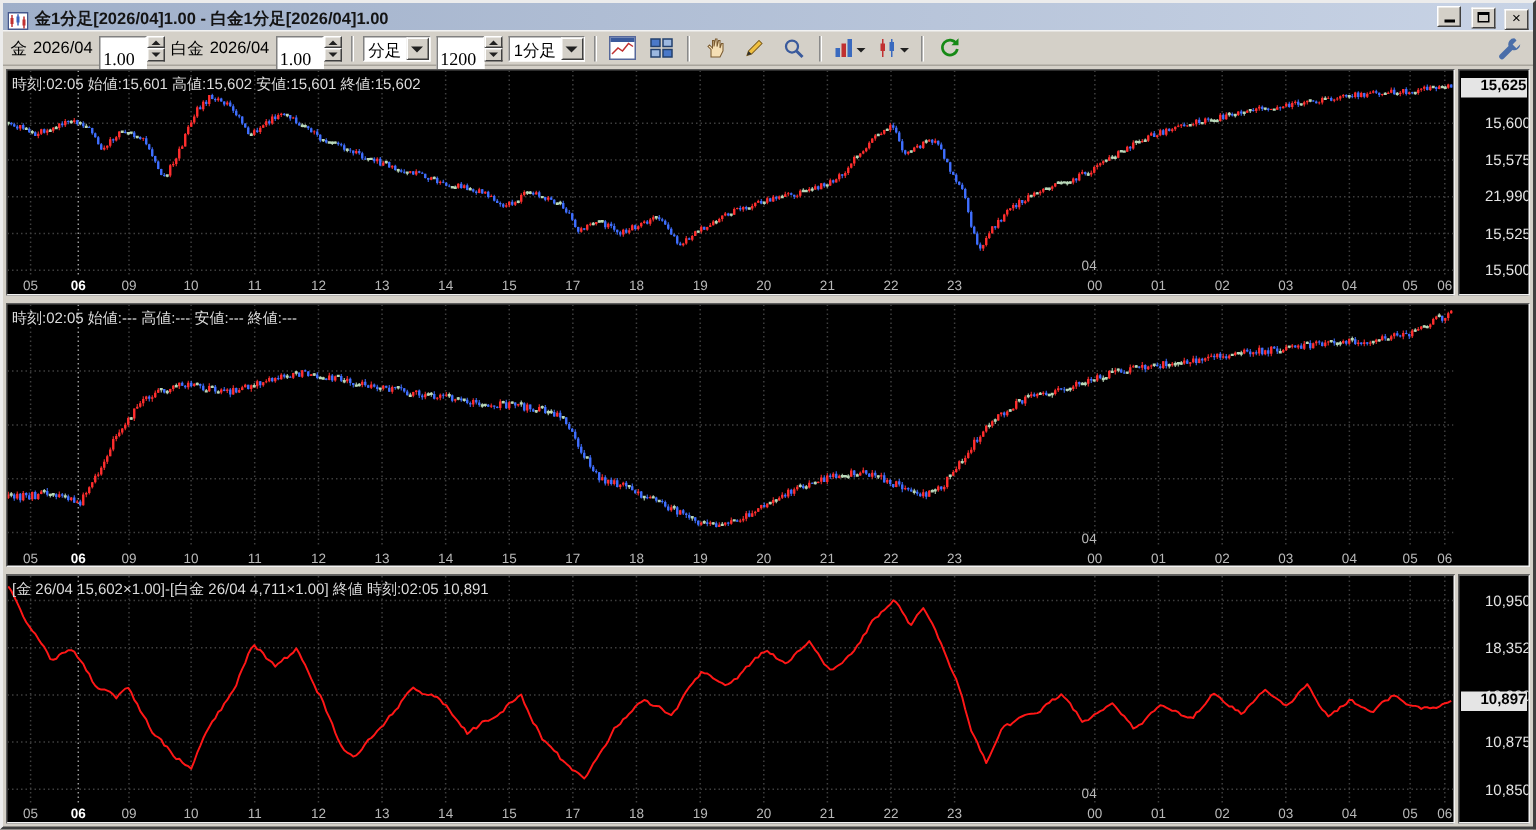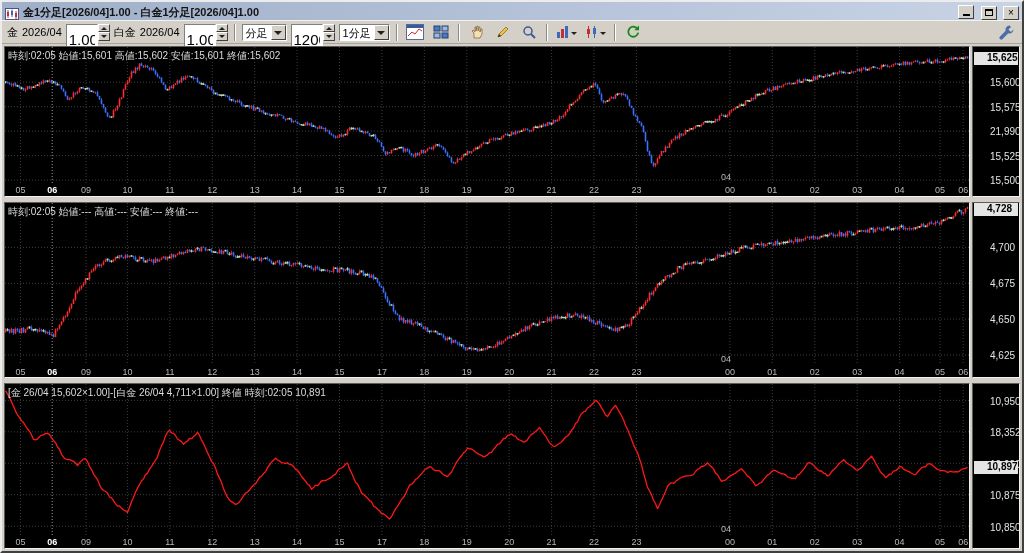--- a/index.html
+++ b/index.html
@@ -10,21 +10,21 @@
   .titlebar{height:18px;flex:0 0 18px;display:flex;align-items:flex-end;padding:0 3px;background:linear-gradient(90deg,#9fafc9,#c8d3e5)}
   .app-icon{width:14px;height:12px;display:inline-flex}
   .title{font-size:11px;font-weight:bold;color:#141414;margin-left:4px;flex:1;white-space:nowrap;overflow:hidden}
   .tbtn{width:16px;height:14px;margin-left:2px;background:#d4d0c8;border:1px solid;border-color:#fff #404040 #404040 #fff;display:inline-flex;align-items:center;justify-content:center;font-size:10px;line-height:1;padding:0;cursor:default}
   .glyph-min{display:block;width:7px;height:2px;background:#000;margin-top:7px}
   .glyph-max{display:block;width:8px;height:7px;border:1px solid #000;border-top-width:2px}
   
   .toolbar{height:24px;flex:0 0 24px;display:flex;align-items:center;padding:0 5px;gap:4px;border-top:1px solid #f2f2f2;border-bottom:1px solid #a8a49c}
   .lbl{font-size:11px;color:#000;white-space:nowrap}
   .spinbox{display:inline-flex;height:17px}
-  .spinbox input{width:32px;height:31px;font-size:15px;font-family:Liberation Sans, sans-serif;border:1px solid;border-color:#808080 #fff #fff #808080;padding:0 2px;background:#fff;color:#000}
+  .spinbox input{width:32px;height:31px;font-size:12px;font-family:Liberation Serif, serif;border:1px solid;border-color:#808080 #fff #fff #808080;padding:0 2px;background:#fff;color:#000}
   .spins{display:inline-flex;flex-direction:column;width:12px;height:17px}
   .spin{flex:1;background:#d4d0c8;border:1px solid;border-color:#fff #404040 #404040 #fff;position:relative;padding:0;cursor:default}
   .spin::after{content:"";position:absolute;left:2px;border:3px solid transparent}
   .spin.up::after{border-bottom-color:#202020;top:-1px}
   .spin.dn::after{border-top-color:#202020;top:2px}
   .combo{display:inline-flex;height:17px;background:#fff;border:1px solid;border-color:#808080 #fff #fff #808080;cursor:default}
   .combo-txt{font-size:11px;padding:1px 3px 0 3px;min-width:28px;white-space:nowrap}
   .combo-btn{width:15px;background:#d4d0c8;border:1px solid;border-color:#fff #404040 #404040 #fff;display:flex;align-items:flex-start;justify-content:center}
   .tri{border:4px solid transparent;border-top-color:#202020;margin-top:5px}
   .sep{width:2px;height:17px;border-left:1px solid #8a8a8a;border-right:1px solid #fff;margin:0 2px}
@@ -311,27 +311,20 @@
             <text x="721.1" y="159" text-anchor="middle" font-size="9" fill="#b8b8b8">04</text>
             <path d="M0.5 124.8V129.7M6.5 124.7V130.1M10.5 124.3V131.2M16.5 124.6V131.0M20.5 125.8V130.3M22.5 123.7V126.5M34.5 124.6V129.0M42.5 128.4V131.2M46.5 130.4V132.5M50.5 125.4V134.2M52.5 124.9V128.5M54.5 121.2V126.6M56.5 118.3V122.6M58.5 112.8V119.4M60.5 111.8V115.1M62.5 107.8V114.1M64.5 103.2V110.4M66.5 100.2V106.3M68.5 95.4V101.1M70.5 87.8V97.9M72.5 86.3V91.2M74.5 83.4V88.5M76.5 82.4V86.7M78.5 78.9V83.8M80.5 74.7V81.5M84.5 69.4V77.7M86.5 66.3V69.7M88.5 64.4V68.8M90.5 61.1V67.8M92.5 60.8V64.3M96.5 60.5V64.8M98.5 57.3V62.4M100.5 55.7V59.0M108.5 56.2V59.5M110.5 53.6V57.9M114.5 52.0V56.3M120.5 50.9V56.7M124.5 52.5V54.8M134.5 52.5V58.3M142.5 55.8V59.9M146.5 55.8V59.0M150.5 53.9V60.2M154.5 55.6V59.0M156.5 54.2V57.2M158.5 52.8V55.3M162.5 53.3V58.1M166.5 50.2V56.2M170.5 51.7V54.8M172.5 49.8V52.5M174.5 47.9V51.9M178.5 48.5V52.1M182.5 45.9V50.1M190.5 45.5V49.7M196.5 43.6V49.0M202.5 46.3V47.7M214.5 45.5V50.5M218.5 47.4V51.5M226.5 47.6V52.5M236.5 50.2V55.2M242.5 51.3V56.4M250.5 53.7V57.3M256.5 54.0V59.5M270.5 58.2V61.9M272.5 57.1V60.1M278.5 58.2V63.2M286.5 61.6V63.9M288.5 59.4V63.9M292.5 58.4V61.6M298.5 62.8V65.3M310.5 62.5V68.4M322.5 66.0V69.0M328.5 63.1V70.5M334.5 64.3V70.3M340.5 66.2V68.1M346.5 65.5V72.2M354.5 66.5V71.5M366.5 70.8V74.8M396.5 113.2V117.4M400.5 116.9V120.9M404.5 116.0V120.6M408.5 119.7V123.2M410.5 118.1V121.3M420.5 123.0V127.4M428.5 127.3V129.3M442.5 133.5V138.1M448.5 136.9V140.3M462.5 144.6V147.5M468.5 144.1V147.6M474.5 145.1V148.4M478.5 145.3V147.8M482.5 142.0V146.8M488.5 142.8V145.5M490.5 141.0V145.2M492.5 137.6V144.5M496.5 137.4V141.7M498.5 137.5V140.8M500.5 135.6V138.4M502.5 133.5V136.9M506.5 132.6V135.9M510.5 128.5V134.1M514.5 127.9V130.9M516.5 125.2V129.6M520.5 122.5V129.2M524.5 122.0V127.7M526.5 120.4V124.2M534.5 117.2V122.7M540.5 118.0V119.2M542.5 113.5V119.9M546.5 112.3V119.6M550.5 111.9V116.4M554.5 113.4V116.0M562.5 109.4V114.9M568.5 111.3V114.1M570.5 108.7V112.6M576.5 110.4V116.2M582.5 112.2V116.6M586.5 115.6V119.7M592.5 117.5V121.9M598.5 120.6V123.9M610.5 123.2V129.1M614.5 123.7V128.2M620.5 120.5V124.8M624.5 120.5V124.7M626.5 114.8V122.9M630.5 110.3V114.5M632.5 108.0V112.2M634.5 103.8V110.7M638.5 100.6V106.8M640.5 97.2V102.9M642.5 95.1V99.9M644.5 88.5V98.1M648.5 87.1V93.2M650.5 84.1V88.2M652.5 80.2V85.5M656.5 77.1V82.2M660.5 73.1V77.5M662.5 72.0V74.7M666.5 70.5V74.9M670.5 69.2V70.9M672.5 62.8V70.2M678.5 60.5V67.6M682.5 58.2V62.3M686.5 58.9V62.5M690.5 57.9V60.8M698.5 56.1V60.6M700.5 54.3V58.3M710.5 53.7V57.6M712.5 50.5V56.4M720.5 48.2V54.6M726.5 45.9V51.7M734.5 43.7V49.6M738.5 42.2V46.6M748.5 40.0V46.7M750.5 40.2V42.1M756.5 38.4V43.6M760.5 40.8V43.6M762.5 40.0V43.0M770.5 37.7V43.0M776.5 38.4V41.5M784.5 35.5V40.2M788.5 38.4V41.3M790.5 34.1V39.2M794.5 35.3V39.2M798.5 35.3V38.3M800.5 33.2V37.7M802.5 32.7V35.1M806.5 32.7V36.4M810.5 32.6V36.1M814.5 33.2V36.6M818.5 31.4V34.5M824.5 29.4V33.1M830.5 31.5V34.8M834.5 27.2V34.2M838.5 30.1V33.8M842.5 27.7V34.5M850.5 29.6V32.3M852.5 26.7V31.0M856.5 26.4V29.3M860.5 26.5V29.8M864.5 24.4V30.3M870.5 25.4V29.4M872.5 23.9V27.5M878.5 23.7V28.6M880.5 24.1V27.3M890.5 23.4V26.4M894.5 22.7V27.0M900.5 23.6V27.8M904.5 23.3V27.8M908.5 24.1V27.6M912.5 22.9V26.3M916.5 20.0V24.2M922.5 20.1V24.4M924.5 18.7V22.8M930.5 17.4V23.1M936.5 16.4V22.4M940.5 15.0V17.7M942.5 14.4V17.2M948.5 12.6V16.4M950.5 8.9V13.5M952.5 7.5V10.3M958.5 8.9V12.4M960.5 4.9V10.9M962.5 3.6V6.1" stroke="#ff2e2e" stroke-width="0.7" fill="none"></path>
             <path d="M0.5 129.0V126.6M6.5 129.4V126.1M10.5 130.5V125.7M16.5 129.9V125.0M20.5 129.6V126.4M22.5 126.4V124.6M34.5 128.4V126.5M42.5 130.3V128.7M46.5 132.1V131.3M50.5 133.9V126.6M52.5 126.6V125.6M54.5 125.6V121.9M56.5 121.9V118.5M58.5 118.5V114.1M60.5 114.1V113.3M62.5 113.3V108.8M64.5 108.8V104.8M66.5 104.8V101.1M68.5 101.1V96.6M70.5 96.6V89.7M72.5 89.7V87.7M74.5 87.7V85.3M76.5 85.3V82.6M78.5 82.6V80.2M80.5 80.2V75.6M84.5 76.0V69.4M86.5 69.4V68.1M88.5 68.1V65.9M90.5 65.9V63.0M92.5 63.0V61.3M96.5 62.9V61.8M98.5 61.8V58.9M100.5 58.9V56.8M108.5 58.3V56.3M110.5 56.3V54.1M114.5 54.5V52.1M120.5 55.1V52.2M124.5 54.3V52.8M134.5 57.9V54.4M142.5 58.6V56.7M146.5 57.7V56.7M150.5 60.0V55.7M154.5 58.6V57.0M156.5 57.0V55.2M158.5 55.2V53.5M162.5 56.4V53.9M166.5 54.5V51.2M170.5 53.9V51.8M172.5 51.8V51.1M174.5 51.1V49.0M178.5 51.1V49.0M182.5 49.9V46.8M190.5 48.8V45.7M196.5 48.2V43.8M202.5 47.6V46.5M214.5 50.4V47.3M218.5 50.7V47.9M226.5 51.2V49.5M236.5 53.7V51.5M242.5 55.5V53.3M250.5 56.1V54.2M256.5 58.1V55.0M270.5 60.8V58.4M272.5 58.4V57.4M278.5 61.9V59.9M286.5 62.9V62.1M288.5 62.1V60.1M292.5 60.8V60.1M298.5 64.1V63.2M310.5 66.7V63.7M322.5 68.1V67.4M328.5 69.0V64.6M334.5 69.2V65.1M340.5 67.4V66.4M346.5 70.6V66.7M354.5 71.2V68.4M366.5 74.7V72.2M396.5 117.2V115.1M400.5 119.4V116.9M404.5 119.6V117.2M408.5 121.6V120.2M410.5 120.2V118.9M420.5 125.9V124.6M428.5 129.1V128.3M442.5 137.1V135.1M448.5 140.0V137.1M462.5 146.8V145.4M468.5 146.4V145.3M474.5 148.3V146.8M478.5 146.9V145.3M482.5 146.2V143.8M488.5 144.8V144.0M490.5 144.0V142.9M492.5 142.9V139.1M496.5 141.5V139.2M498.5 139.2V138.1M500.5 138.1V135.8M502.5 135.8V133.7M506.5 135.2V132.7M510.5 132.3V130.3M514.5 130.7V128.9M516.5 128.9V126.8M520.5 128.0V123.5M524.5 126.1V123.1M526.5 123.1V121.5M534.5 122.0V118.8M540.5 119.0V118.2M542.5 118.2V115.4M546.5 118.3V114.0M550.5 115.0V112.8M554.5 115.7V114.2M562.5 114.8V110.6M568.5 114.0V112.1M570.5 112.1V110.5M576.5 114.9V112.2M582.5 114.6V113.9M586.5 118.6V117.0M592.5 121.6V117.9M598.5 123.2V122.4M610.5 127.8V125.1M614.5 128.2V124.2M620.5 123.9V121.4M624.5 123.2V121.6M626.5 121.6V114.8M630.5 114.2V111.7M632.5 111.7V109.6M634.5 109.6V104.5M638.5 105.1V102.4M640.5 102.4V98.8M642.5 98.8V96.9M644.5 96.9V90.1M648.5 91.5V88.2M650.5 88.2V84.6M652.5 84.6V80.8M656.5 80.9V77.9M660.5 77.3V73.1M662.5 73.1V72.0M666.5 73.9V71.3M670.5 70.7V69.5M672.5 69.5V64.4M678.5 66.0V61.5M682.5 61.1V59.9M686.5 61.2V59.7M690.5 59.6V58.8M698.5 59.7V57.2M700.5 57.2V55.9M710.5 56.3V54.7M712.5 54.7V51.6M720.5 52.8V49.6M726.5 50.6V47.1M734.5 49.2V44.3M738.5 44.9V43.8M748.5 45.4V41.9M750.5 41.9V41.1M756.5 42.1V40.3M760.5 43.2V41.3M762.5 41.3V40.6M770.5 42.3V37.9M776.5 40.5V39.5M784.5 39.3V37.3M788.5 39.5V38.5M790.5 38.5V36.0M794.5 39.0V36.1M798.5 37.4V35.9M800.5 35.9V34.9M802.5 34.9V34.2M806.5 35.2V32.9M810.5 35.5V34.5M814.5 35.9V34.0M818.5 33.6V32.2M824.5 32.7V30.2M830.5 33.1V31.8M834.5 32.7V28.9M838.5 33.2V30.5M842.5 32.8V28.1M850.5 31.8V30.3M852.5 30.3V28.1M856.5 28.1V27.3M860.5 28.7V27.3M864.5 29.5V26.1M870.5 29.2V25.9M872.5 25.9V24.7M878.5 27.7V25.4M880.5 25.4V24.7M890.5 25.9V24.4M894.5 26.2V22.9M900.5 26.3V25.3M904.5 26.3V25.2M908.5 26.2V25.3M912.5 25.0V23.5M916.5 23.9V21.1M922.5 23.4V21.2M924.5 21.2V19.2M930.5 21.3V19.0M936.5 21.1V17.3M940.5 17.4V16.3M942.5 16.3V14.6M948.5 15.1V13.3M950.5 13.3V9.7M952.5 9.7V8.0M958.5 10.8V9.0M960.5 9.0V5.8M962.5 5.8V4.2" stroke="#ff2e2e" stroke-width="1.6" fill="none"></path>
             <path d="M4.5 125.8V130.8M8.5 125.7V132.0M12.5 125.1V128.9M14.5 125.4V130.3M18.5 124.0V130.0M26.5 122.4V128.0M32.5 125.9V129.8M36.5 125.6V128.8M40.5 126.7V131.3M44.5 127.1V132.2M48.5 130.2V134.7M94.5 60.5V64.6M104.5 56.3V59.3M116.5 51.4V54.4M118.5 53.6V56.1M122.5 50.9V55.3M128.5 52.7V56.0M130.5 52.6V57.9M138.5 53.6V59.5M144.5 55.0V57.9M148.5 55.6V61.9M152.5 55.3V59.2M160.5 53.5V56.7M168.5 51.0V55.7M176.5 48.5V51.8M180.5 47.3V50.5M184.5 46.0V49.3M188.5 47.5V48.8M194.5 45.3V48.4M198.5 43.3V44.7M200.5 44.4V48.2M206.5 45.1V49.9M212.5 49.1V50.5M216.5 46.3V51.7M222.5 46.3V51.6M228.5 48.6V54.1M230.5 52.4V55.4M238.5 49.6V54.8M240.5 53.5V55.5M244.5 52.7V55.3M246.5 53.5V57.8M252.5 54.1V55.8M254.5 53.6V58.2M258.5 54.9V56.9M262.5 53.3V57.4M264.5 55.6V58.8M266.5 56.9V60.6M274.5 56.7V62.3M276.5 59.5V63.5M284.5 57.9V63.3M290.5 59.1V62.8M296.5 60.0V65.2M302.5 61.3V64.9M306.5 62.2V66.5M308.5 64.7V68.3M312.5 62.4V66.7M314.5 63.6V68.1M320.5 66.3V68.3M324.5 67.4V69.9M326.5 67.9V69.1M332.5 63.5V69.7M338.5 65.2V69.2M344.5 65.1V71.3M348.5 66.6V71.7M350.5 69.2V71.6M358.5 67.0V73.0M364.5 70.1V74.8M368.5 70.7V77.3M372.5 75.1V80.1M374.5 78.4V83.6M376.5 82.3V85.0M378.5 83.2V90.2M380.5 88.4V96.4M382.5 93.0V99.9M384.5 97.0V103.4M388.5 100.3V109.4M390.5 107.0V111.6M392.5 109.8V112.6M394.5 111.7V118.7M398.5 113.8V120.6M402.5 115.4V120.7M406.5 115.7V122.0M412.5 117.7V123.1M416.5 119.3V123.8M418.5 123.4V126.1M422.5 124.3V129.4M426.5 126.7V129.9M432.5 128.2V132.0M436.5 129.8V132.6M438.5 130.7V135.4M440.5 133.2V137.9M446.5 134.4V141.6M450.5 136.4V140.4M452.5 138.7V142.4M454.5 138.6V143.5M458.5 141.7V145.9M460.5 143.8V147.9M466.5 143.3V147.9M472.5 144.6V148.6M480.5 144.8V147.6M486.5 143.2V144.8M494.5 137.4V141.8M504.5 132.0V135.2M518.5 125.9V129.0M522.5 122.9V127.7M530.5 119.6V123.2M536.5 118.7V119.6M544.5 113.8V118.4M548.5 112.7V116.3M552.5 111.1V116.0M564.5 110.4V115.3M572.5 110.4V113.7M574.5 112.4V115.0M578.5 110.6V115.7M584.5 112.0V118.7M588.5 116.3V121.1M590.5 119.6V122.4M594.5 116.3V121.4M596.5 118.4V125.1M600.5 121.9V124.5M602.5 122.0V124.9M606.5 123.5V127.5M608.5 125.3V128.2M612.5 124.3V129.9M622.5 121.2V124.1M646.5 88.4V92.3M664.5 71.3V75.3M676.5 63.6V66.6M684.5 58.7V61.7M692.5 57.5V60.8M702.5 55.8V57.1M704.5 55.0V58.8M714.5 51.4V54.8M722.5 48.3V52.4M728.5 46.3V49.9M742.5 42.7V45.7M744.5 43.8V46.1M754.5 41.2V42.7M758.5 39.9V45.1M766.5 38.6V41.3M768.5 39.6V43.3M772.5 36.1V42.7M786.5 36.3V39.7M792.5 34.2V40.5M796.5 35.5V39.3M804.5 32.8V37.0M808.5 31.6V37.0M812.5 33.0V36.9M826.5 29.2V31.8M828.5 29.7V34.9M832.5 30.5V33.8M836.5 28.9V34.0M840.5 28.7V34.6M844.5 27.7V29.7M846.5 27.6V33.0M858.5 27.0V28.9M862.5 25.8V29.5M868.5 23.8V30.3M874.5 23.9V26.9M876.5 24.7V28.0M884.5 22.7V27.5M892.5 23.7V27.3M898.5 21.6V27.0M902.5 25.2V27.4M906.5 25.0V27.4M918.5 19.6V24.1M926.5 17.6V21.4M928.5 20.1V22.0M932.5 17.2V19.8M934.5 19.3V23.0M956.5 7.5V12.2" stroke="#3f6fff" stroke-width="0.7" fill="none"></path>
             <path d="M4.5 126.7V129.4M8.5 126.1V130.5M12.5 125.7V127.2M14.5 127.2V129.9M18.5 125.0V129.6M26.5 124.4V126.9M32.5 126.5V128.4M36.5 126.5V127.5M40.5 127.9V130.3M44.5 128.7V132.1M48.5 131.3V133.9M94.5 61.3V62.9M104.5 56.4V58.7M116.5 52.1V54.2M118.5 54.2V55.1M122.5 52.2V54.3M128.5 53.0V54.1M130.5 54.1V57.2M138.5 54.9V58.0M144.5 56.7V57.7M148.5 56.7V60.0M152.5 55.7V58.6M160.5 53.5V56.4M168.5 51.2V53.9M176.5 49.0V51.1M180.5 49.0V49.9M184.5 46.8V48.1M188.5 48.1V48.8M194.5 45.3V48.2M198.5 43.8V44.6M200.5 44.6V47.6M206.5 46.7V49.0M212.5 49.3V50.4M216.5 47.3V50.7M222.5 47.6V50.8M228.5 49.5V52.4M230.5 52.4V53.7M238.5 51.5V53.9M240.5 53.9V55.5M244.5 53.3V54.9M246.5 54.9V56.3M252.5 54.2V55.5M254.5 55.5V58.1M258.5 55.0V55.7M262.5 55.2V55.9M264.5 55.9V58.0M266.5 58.0V60.5M274.5 57.4V60.7M276.5 60.7V61.9M284.5 59.6V62.9M290.5 60.1V60.8M296.5 60.5V64.1M302.5 62.7V63.9M306.5 63.5V65.7M308.5 65.7V66.7M312.5 63.7V65.3M314.5 65.3V67.0M320.5 66.9V68.1M324.5 67.4V68.2M326.5 68.2V69.0M332.5 65.2V69.2M338.5 65.4V67.4M344.5 65.9V70.6M348.5 66.7V69.9M350.5 69.9V71.4M358.5 68.4V72.4M364.5 71.7V74.7M368.5 72.2V75.4M372.5 75.2V79.6M374.5 79.6V82.9M376.5 82.9V84.8M378.5 84.8V89.4M380.5 89.4V94.8M382.5 94.8V98.9M384.5 98.9V102.2M388.5 102.0V108.2M390.5 108.2V111.0M392.5 111.0V111.9M394.5 111.9V117.2M398.5 115.1V119.4M402.5 116.9V119.6M406.5 117.2V121.6M412.5 118.9V121.2M416.5 121.1V123.8M418.5 123.8V125.9M422.5 124.6V128.9M426.5 128.3V129.1M432.5 128.6V130.9M436.5 131.0V131.6M438.5 131.6V134.7M440.5 134.7V137.1M446.5 135.2V140.0M450.5 137.1V139.3M452.5 139.3V140.4M454.5 140.4V142.2M458.5 141.8V144.1M460.5 144.1V146.8M466.5 145.2V146.4M472.5 145.9V148.3M480.5 145.3V146.2M486.5 143.9V144.8M494.5 139.1V141.5M504.5 133.7V135.2M518.5 126.8V128.0M522.5 123.5V126.1M530.5 120.9V122.3M536.5 118.8V119.5M544.5 115.4V118.3M548.5 114.0V115.0M552.5 112.8V115.7M564.5 110.6V113.7M572.5 110.5V112.8M574.5 112.8V114.9M578.5 112.2V114.0M584.5 113.9V118.6M588.5 117.0V119.7M590.5 119.7V121.6M594.5 117.9V120.0M596.5 120.0V123.2M600.5 122.4V123.3M602.5 123.3V124.6M606.5 124.8V126.2M608.5 126.2V127.8M612.5 125.1V128.2M622.5 121.4V123.2M646.5 90.1V91.5M664.5 72.0V73.9M676.5 63.8V66.0M684.5 59.9V61.2M692.5 58.8V60.4M702.5 55.9V56.6M704.5 56.6V57.2M714.5 51.6V53.1M722.5 49.6V50.7M728.5 47.1V49.2M742.5 43.4V45.3M744.5 45.3V46.0M754.5 41.3V42.1M758.5 40.3V43.2M766.5 40.2V41.1M768.5 41.1V42.3M772.5 37.9V41.0M786.5 37.3V39.5M792.5 36.0V39.0M796.5 36.1V37.4M804.5 34.2V35.2M808.5 32.9V35.5M812.5 34.5V35.9M826.5 30.2V31.3M828.5 31.3V33.1M832.5 31.8V32.7M836.5 28.9V33.2M840.5 30.5V32.8M844.5 28.1V29.3M846.5 29.3V31.3M858.5 27.3V28.7M862.5 27.3V29.5M868.5 25.6V29.2M874.5 24.7V25.4M876.5 25.4V27.7M884.5 24.4V25.8M892.5 24.4V26.2M898.5 23.2V26.3M902.5 25.3V26.3M906.5 25.2V26.2M918.5 21.1V22.7M926.5 19.2V20.6M928.5 20.6V21.3M932.5 19.0V19.7M934.5 19.7V21.1M956.5 7.5V10.8" stroke="#3f6fff" stroke-width="1.6" fill="none"></path>
             <path d="M2.5 125.0V128.5M24.5 123.0V126.0M28.5 126.1V128.6M30.5 125.6V128.3M38.5 126.0V129.3M82.5 75.0V76.8M102.5 55.8V58.7M106.5 57.0V59.8M112.5 52.6V54.6M126.5 52.0V53.8M132.5 56.3V57.9M136.5 54.0V55.3M140.5 57.2V59.3M164.5 52.5V55.4M186.5 46.4V49.6M192.5 44.1V47.4M204.5 45.9V47.7M208.5 47.9V49.3M210.5 48.2V49.8M220.5 47.3V48.4M224.5 49.0V52.5M232.5 52.0V54.6M234.5 52.4V54.6M248.5 56.0V58.2M260.5 54.6V56.7M268.5 58.8V61.6M280.5 58.5V60.8M282.5 58.4V61.5M294.5 58.7V62.3M300.5 61.7V63.9M304.5 63.2V64.9M316.5 65.8V68.9M318.5 66.7V68.3M330.5 64.2V65.5M336.5 64.6V66.1M342.5 64.0V68.2M352.5 70.8V72.4M356.5 67.3V69.7M360.5 70.2V73.8M362.5 69.8V73.0M370.5 74.7V76.3M386.5 101.5V102.3M414.5 120.3V123.0M424.5 127.8V130.6M430.5 127.2V128.6M434.5 130.8V131.3M444.5 133.5V137.0M456.5 141.5V144.1M464.5 143.9V146.3M470.5 145.0V146.9M476.5 145.0V147.5M484.5 143.7V144.4M508.5 131.7V133.3M512.5 129.9V132.5M528.5 119.3V122.1M532.5 120.4V123.3M538.5 118.0V120.0M556.5 112.8V115.7M558.5 114.2V114.6M560.5 113.2V116.4M566.5 112.6V114.3M580.5 113.9V116.3M604.5 122.8V126.6M616.5 123.2V124.5M618.5 122.7V126.4M628.5 113.5V116.5M636.5 102.9V106.2M654.5 78.9V82.6M658.5 76.0V79.6M668.5 69.6V71.5M674.5 63.2V65.4M680.5 59.4V62.5M688.5 58.4V60.4M694.5 59.5V61.2M696.5 59.1V62.2M706.5 56.7V58.0M708.5 55.5V58.1M716.5 51.7V53.5M718.5 51.5V54.5M724.5 50.2V51.5M730.5 47.4V51.6M732.5 48.8V50.1M736.5 42.4V45.0M740.5 42.7V45.2M746.5 45.1V46.3M752.5 40.4V41.8M764.5 39.7V41.6M774.5 39.4V42.6M778.5 38.0V41.7M780.5 38.7V41.3M782.5 37.6V40.3M816.5 33.2V34.2M820.5 31.6V33.5M822.5 30.8V34.5M848.5 29.4V31.9M854.5 27.9V29.1M866.5 24.7V26.4M882.5 23.6V25.5M886.5 25.2V28.0M888.5 24.4V27.8M896.5 21.3V25.1M910.5 24.8V26.9M914.5 23.3V24.9M920.5 22.3V23.5M938.5 15.9V18.3M944.5 13.9V14.7M946.5 13.8V15.8M954.5 5.9V8.7" stroke="#b9d8b9" stroke-width="0.7" fill="none"></path>
             <path d="M1.5 126.7H3.5M23.5 124.4H25.5M27.5 126.9H29.5M29.5 126.5H31.5M37.5 127.9H39.5M81.5 76.0H83.5M101.5 56.4H103.5M105.5 58.3H107.5M111.5 54.5H113.5M125.5 53.0H127.5M131.5 57.9H133.5M135.5 54.9H137.5M139.5 58.6H141.5M163.5 54.5H165.5M185.5 48.1H187.5M191.5 45.3H193.5M203.5 46.7H205.5M207.5 49.0H209.5M209.5 49.3H211.5M219.5 47.6H221.5M223.5 51.2H225.5M231.5 54.1H233.5M233.5 53.7H235.5M247.5 56.1H249.5M259.5 55.2H261.5M267.5 60.8H269.5M279.5 60.0H281.5M281.5 59.6H283.5M293.5 60.5H295.5M299.5 62.7H301.5M303.5 63.5H305.5M315.5 67.3H317.5M317.5 66.9H319.5M329.5 65.2H331.5M335.5 65.4H337.5M341.5 65.9H343.5M351.5 71.2H353.5M355.5 68.4H357.5M359.5 71.8H361.5M361.5 71.7H363.5M369.5 75.2H371.5M385.5 102.0H387.5M413.5 121.1H415.5M423.5 128.3H425.5M429.5 128.6H431.5M433.5 131.0H435.5M443.5 135.2H445.5M455.5 141.8H457.5M463.5 145.2H465.5M469.5 145.9H471.5M475.5 146.9H477.5M483.5 143.9H485.5M507.5 132.3H509.5M511.5 130.7H513.5M527.5 120.9H529.5M531.5 122.0H533.5M537.5 119.0H539.5M555.5 114.5H557.5M557.5 114.5H559.5M559.5 114.8H561.5M565.5 114.0H567.5M579.5 114.6H581.5M603.5 124.8H605.5M615.5 124.5H617.5M617.5 123.9H619.5M627.5 114.2H629.5M635.5 105.1H637.5M653.5 80.9H655.5M657.5 77.3H659.5M667.5 70.7H669.5M673.5 63.8H675.5M679.5 61.1H681.5M687.5 59.6H689.5M693.5 60.3H695.5M695.5 59.7H697.5M705.5 56.9H707.5M707.5 56.3H709.5M715.5 53.0H717.5M717.5 52.8H719.5M723.5 50.6H725.5M729.5 49.7H731.5M731.5 49.2H733.5M735.5 44.9H737.5M739.5 43.4H741.5M745.5 45.4H747.5M751.5 41.3H753.5M763.5 40.2H765.5M773.5 40.5H775.5M777.5 39.8H779.5M779.5 39.2H781.5M781.5 39.3H783.5M815.5 33.6H817.5M819.5 32.4H821.5M821.5 32.7H823.5M847.5 31.8H849.5M853.5 28.1H855.5M865.5 25.6H867.5M881.5 24.4H883.5M885.5 26.2H887.5M887.5 25.9H889.5M895.5 23.2H897.5M909.5 25.0H911.5M913.5 23.9H915.5M919.5 23.4H921.5M937.5 17.4H939.5M943.5 14.7H945.5M945.5 15.1H947.5M953.5 7.5H955.5" stroke="#b9d8b9" stroke-width="1.6" fill="none"></path>
           </svg>
         <div class="info">時刻:02:05 始値:--- 高値:--- 安値:--- 終値:---</div>
       </div>
-      <div class="axis">
-        <div class="badge" style="top: 0px;">4,728</div>
-      <span class="ylab" style="top: 39.4425px;">4,700</span>
-          <span class="ylab" style="top: 75.2832px;">4,675</span>
-          <span class="ylab" style="top: 111.124px;">4,650</span>
-          <span class="ylab" style="top: 146.965px;">4,625</span>
-        </div>
     </div>
 
     <div class="panel" style="flex:166 1 0">
       <div class="plot">
         <svg width="964" height="164">
             <line x1="0" y1="16.4" x2="964" y2="16.4" stroke="#3e3e3e" stroke-dasharray="1 2"></line>
             <line x1="0" y1="47.8" x2="964" y2="47.8" stroke="#3e3e3e" stroke-dasharray="1 2"></line>
             <line x1="0" y1="79.3" x2="964" y2="79.3" stroke="#3e3e3e" stroke-dasharray="1 2"></line>
             <line x1="0" y1="110.7" x2="964" y2="110.7" stroke="#3e3e3e" stroke-dasharray="1 2"></line>
             <line x1="0" y1="142.2" x2="964" y2="142.2" stroke="#3e3e3e" stroke-dasharray="1 2"></line>

